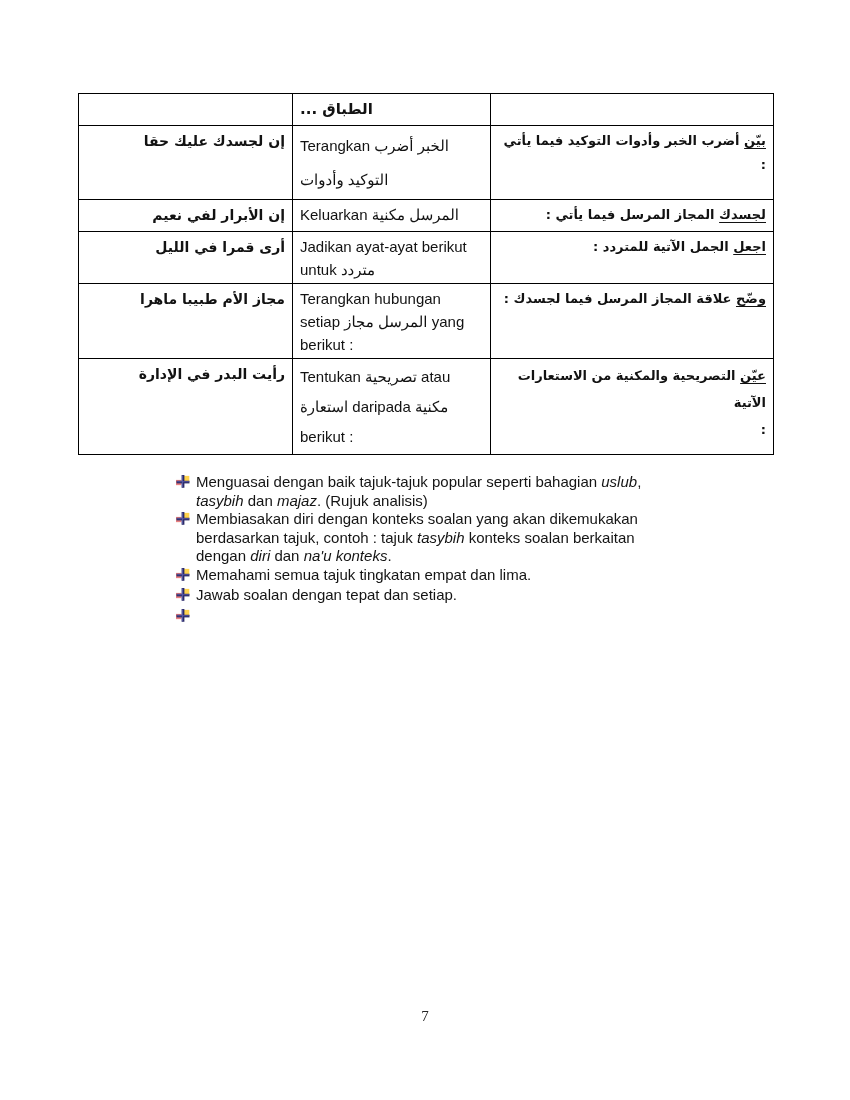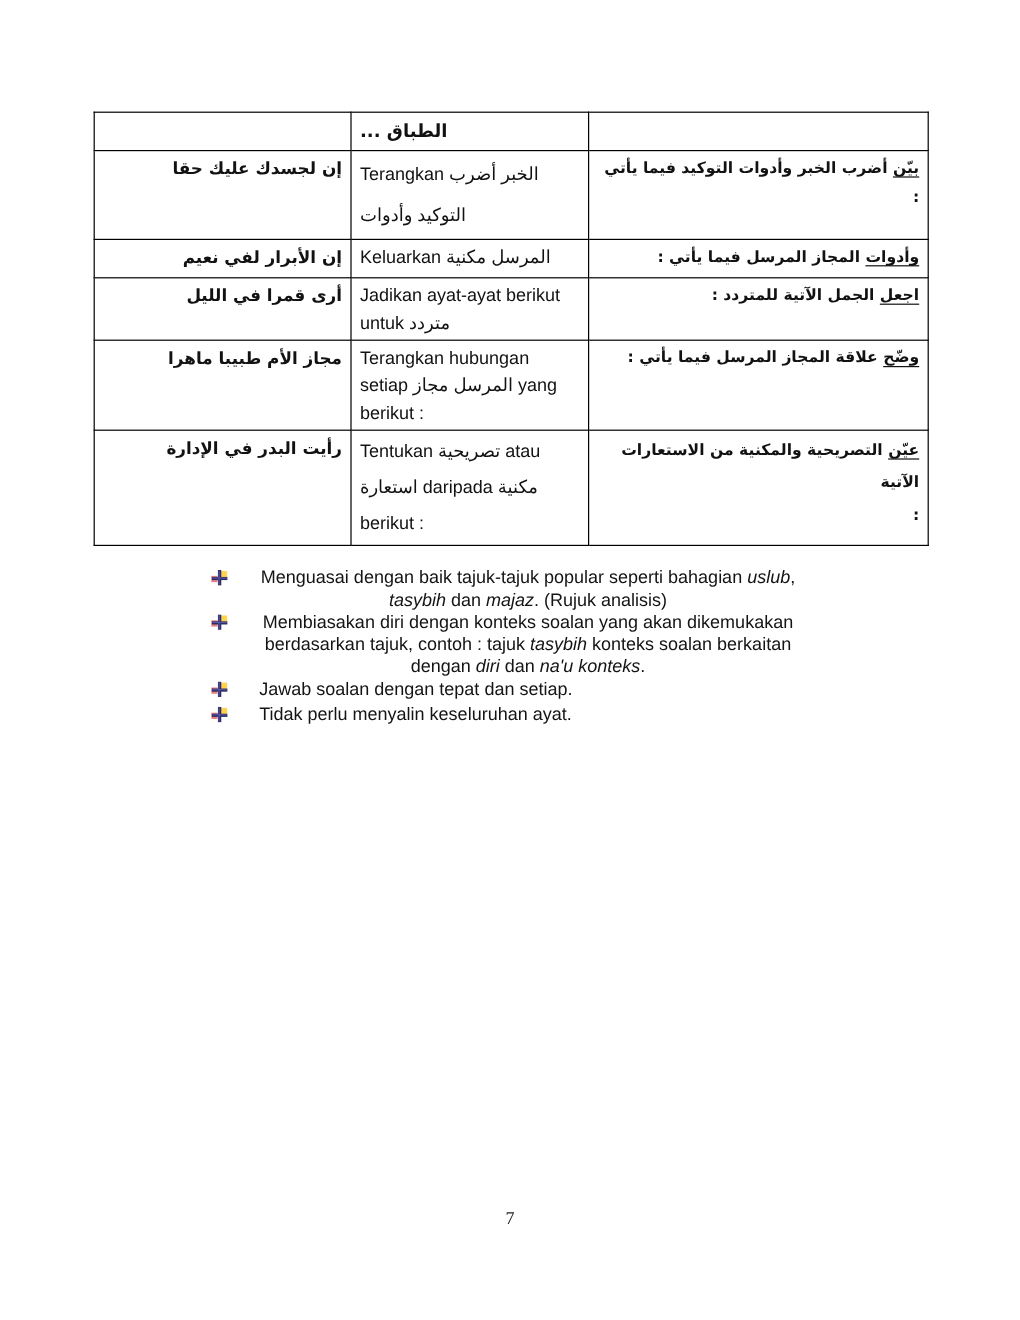--- a/index.html
+++ b/index.html
@@ -27,21 +27,21 @@
     direction:ltr; text-align:left; font-size:15px; line-height:24px;
     font-family:"Liberation Sans", sans-serif;
   }
   .hdr-ar { font-weight:bold; font-family:"DejaVu Sans", sans-serif; font-size:15px;margin-top:48px; }
   .lh23{line-height:23px} .lh27{line-height:27px} .lh30{line-height:30px} .lh34{line-height:34px}
   .u { text-decoration:underline; text-underline-offset:3px; }
   ul.notes {
     position:absolute; left:176px; top:473px; width:488px;
     list-style:none; margin:0; padding:0;
   }
-  ul.notes li { display:flex; gap:26px; font-size:15px; line-height:18.5px; color:#141414;text-align:center; }
+  ul.notes li { display:flex; gap:6px; font-size:15px; line-height:18.5px; color:#141414; }
   ul.notes .bullet { flex:0 0 14px; margin-top:2px; }
   ul.notes em { font-style:italic; }
   .page-number {
     position:absolute; left:0; right:0; top:1008px; text-align:center;
     font-family:"Liberation Serif", serif; font-size:15px; color:#222;
   }
 </style>
 </head>
 <body>
 
@@ -61,34 +61,34 @@
     </tr>
     <tr class="h64">
       <td class="cell-ar">إن لجسدك عليك حقا</td>
       <td class="cell-my lh34">Terangkan أضرب‎ الخبر
 وأدوات‎ التوكيد</td>
       <td class="cell-ar cell-instr"><span class="u">بيّن</span><span> أضرب الخبر وأدوات التوكيد فيما يأتي :</span></td>
     </tr>
     <tr class="h32">
       <td class="cell-ar">إن الأبرار لفي نعيم</td>
       <td class="cell-my">Keluarkan مكنية‎ المرسل</td>
-      <td class="cell-ar cell-instr"><span class="u">وأدوات</span><span> المجاز المرسل فيما يأتي :</span></td>
+      <td class="cell-ar cell-instr"><span class="u">لجسدك</span><span> المجاز المرسل فيما يأتي :</span></td>
     </tr>
     <tr class="h50">
       <td class="cell-ar">أرى قمرا في الليل</td>
       <td class="cell-my lh23">Jadikan ayat-ayat berikut
 untuk متردد</td>
       <td class="cell-ar cell-instr"><span class="u">اجعل</span><span> الجمل الآتية للمتردد :</span></td>
     </tr>
     <tr class="h67">
       <td class="cell-ar">مجاز الأم طبيبا ماهرا</td>
       <td class="cell-my lh23">Terangkan hubungan
 setiap مجاز‎ المرسل yang
 berikut :</td>
-      <td class="cell-ar cell-instr"><span class="u">وضّح</span><span> علاقة المجاز المرسل فيما يأتي :</span></td>
+      <td class="cell-ar cell-instr"><span class="u">وضّح</span><span> علاقة المجاز المرسل فيما لجسدك :</span></td>
     </tr>
     <tr class="h86">
       <td class="cell-ar">رأيت البدر في الإدارة</td>
       <td class="cell-my lh30">Tentukan تصريحية atau
 استعارة daripada مكنية
 berikut :</td>
       <td class="cell-ar cell-instr lh27"><span class="u">عيّن</span><span> التصريحية والمكنية من الاستعارات الآتية
 :</span></td>
     </tr>
   </tbody>
@@ -125,32 +125,44 @@
         <span class="bullet">
     <svg width="14" height="14" viewBox="0 0 16 16" xmlns="http://www.w3.org/2000/svg">
       <rect x="0" y="5.6" width="6" height="6" fill="#e98080"></rect>
       <rect x="8.2" y="1" width="7" height="7" fill="#ffd34d"></rect>
       <rect x="6.4" y="0" width="3.2" height="14.6" fill="#2b2b66"></rect>
       <rect x="0.6" y="6.6" width="14.8" height="3" fill="#2b2b66"></rect>
       <rect x="7" y="0.6" width="1" height="13.4" fill="#5a5aa8"></rect>
       <rect x="1.2" y="7.2" width="13.6" height="1" fill="#5a5aa8"></rect>
     </svg>
   </span>
+        <span><span>Memahami semua tajuk tingkatan empat dan lima.</span></span>
+      </li>
+      <li>
+        <span class="bullet">
+    <svg width="14" height="14" viewBox="0 0 16 16" xmlns="http://www.w3.org/2000/svg">
+      <rect x="0" y="5.6" width="6" height="6" fill="#e98080"></rect>
+      <rect x="8.2" y="1" width="7" height="7" fill="#ffd34d"></rect>
+      <rect x="6.4" y="0" width="3.2" height="14.6" fill="#2b2b66"></rect>
+      <rect x="0.6" y="6.6" width="14.8" height="3" fill="#2b2b66"></rect>
+      <rect x="7" y="0.6" width="1" height="13.4" fill="#5a5aa8"></rect>
+      <rect x="1.2" y="7.2" width="13.6" height="1" fill="#5a5aa8"></rect>
+    </svg>
+  </span>
         <span><span>Jawab soalan dengan tepat dan setiap.</span></span>
       </li>
       <li>
         <span class="bullet">
     <svg width="14" height="14" viewBox="0 0 16 16" xmlns="http://www.w3.org/2000/svg">
       <rect x="0" y="5.6" width="6" height="6" fill="#e98080"></rect>
       <rect x="8.2" y="1" width="7" height="7" fill="#ffd34d"></rect>
       <rect x="6.4" y="0" width="3.2" height="14.6" fill="#2b2b66"></rect>
       <rect x="0.6" y="6.6" width="14.8" height="3" fill="#2b2b66"></rect>
       <rect x="7" y="0.6" width="1" height="13.4" fill="#5a5aa8"></rect>
       <rect x="1.2" y="7.2" width="13.6" height="1" fill="#5a5aa8"></rect>
     </svg>
   </span>
-        <span><span>Tidak perlu menyalin keseluruhan ayat.</span></span>
       </li>
     </ul>
 
   <div class="page-number">7</div>
 
 </div>
 
 </body></html>

